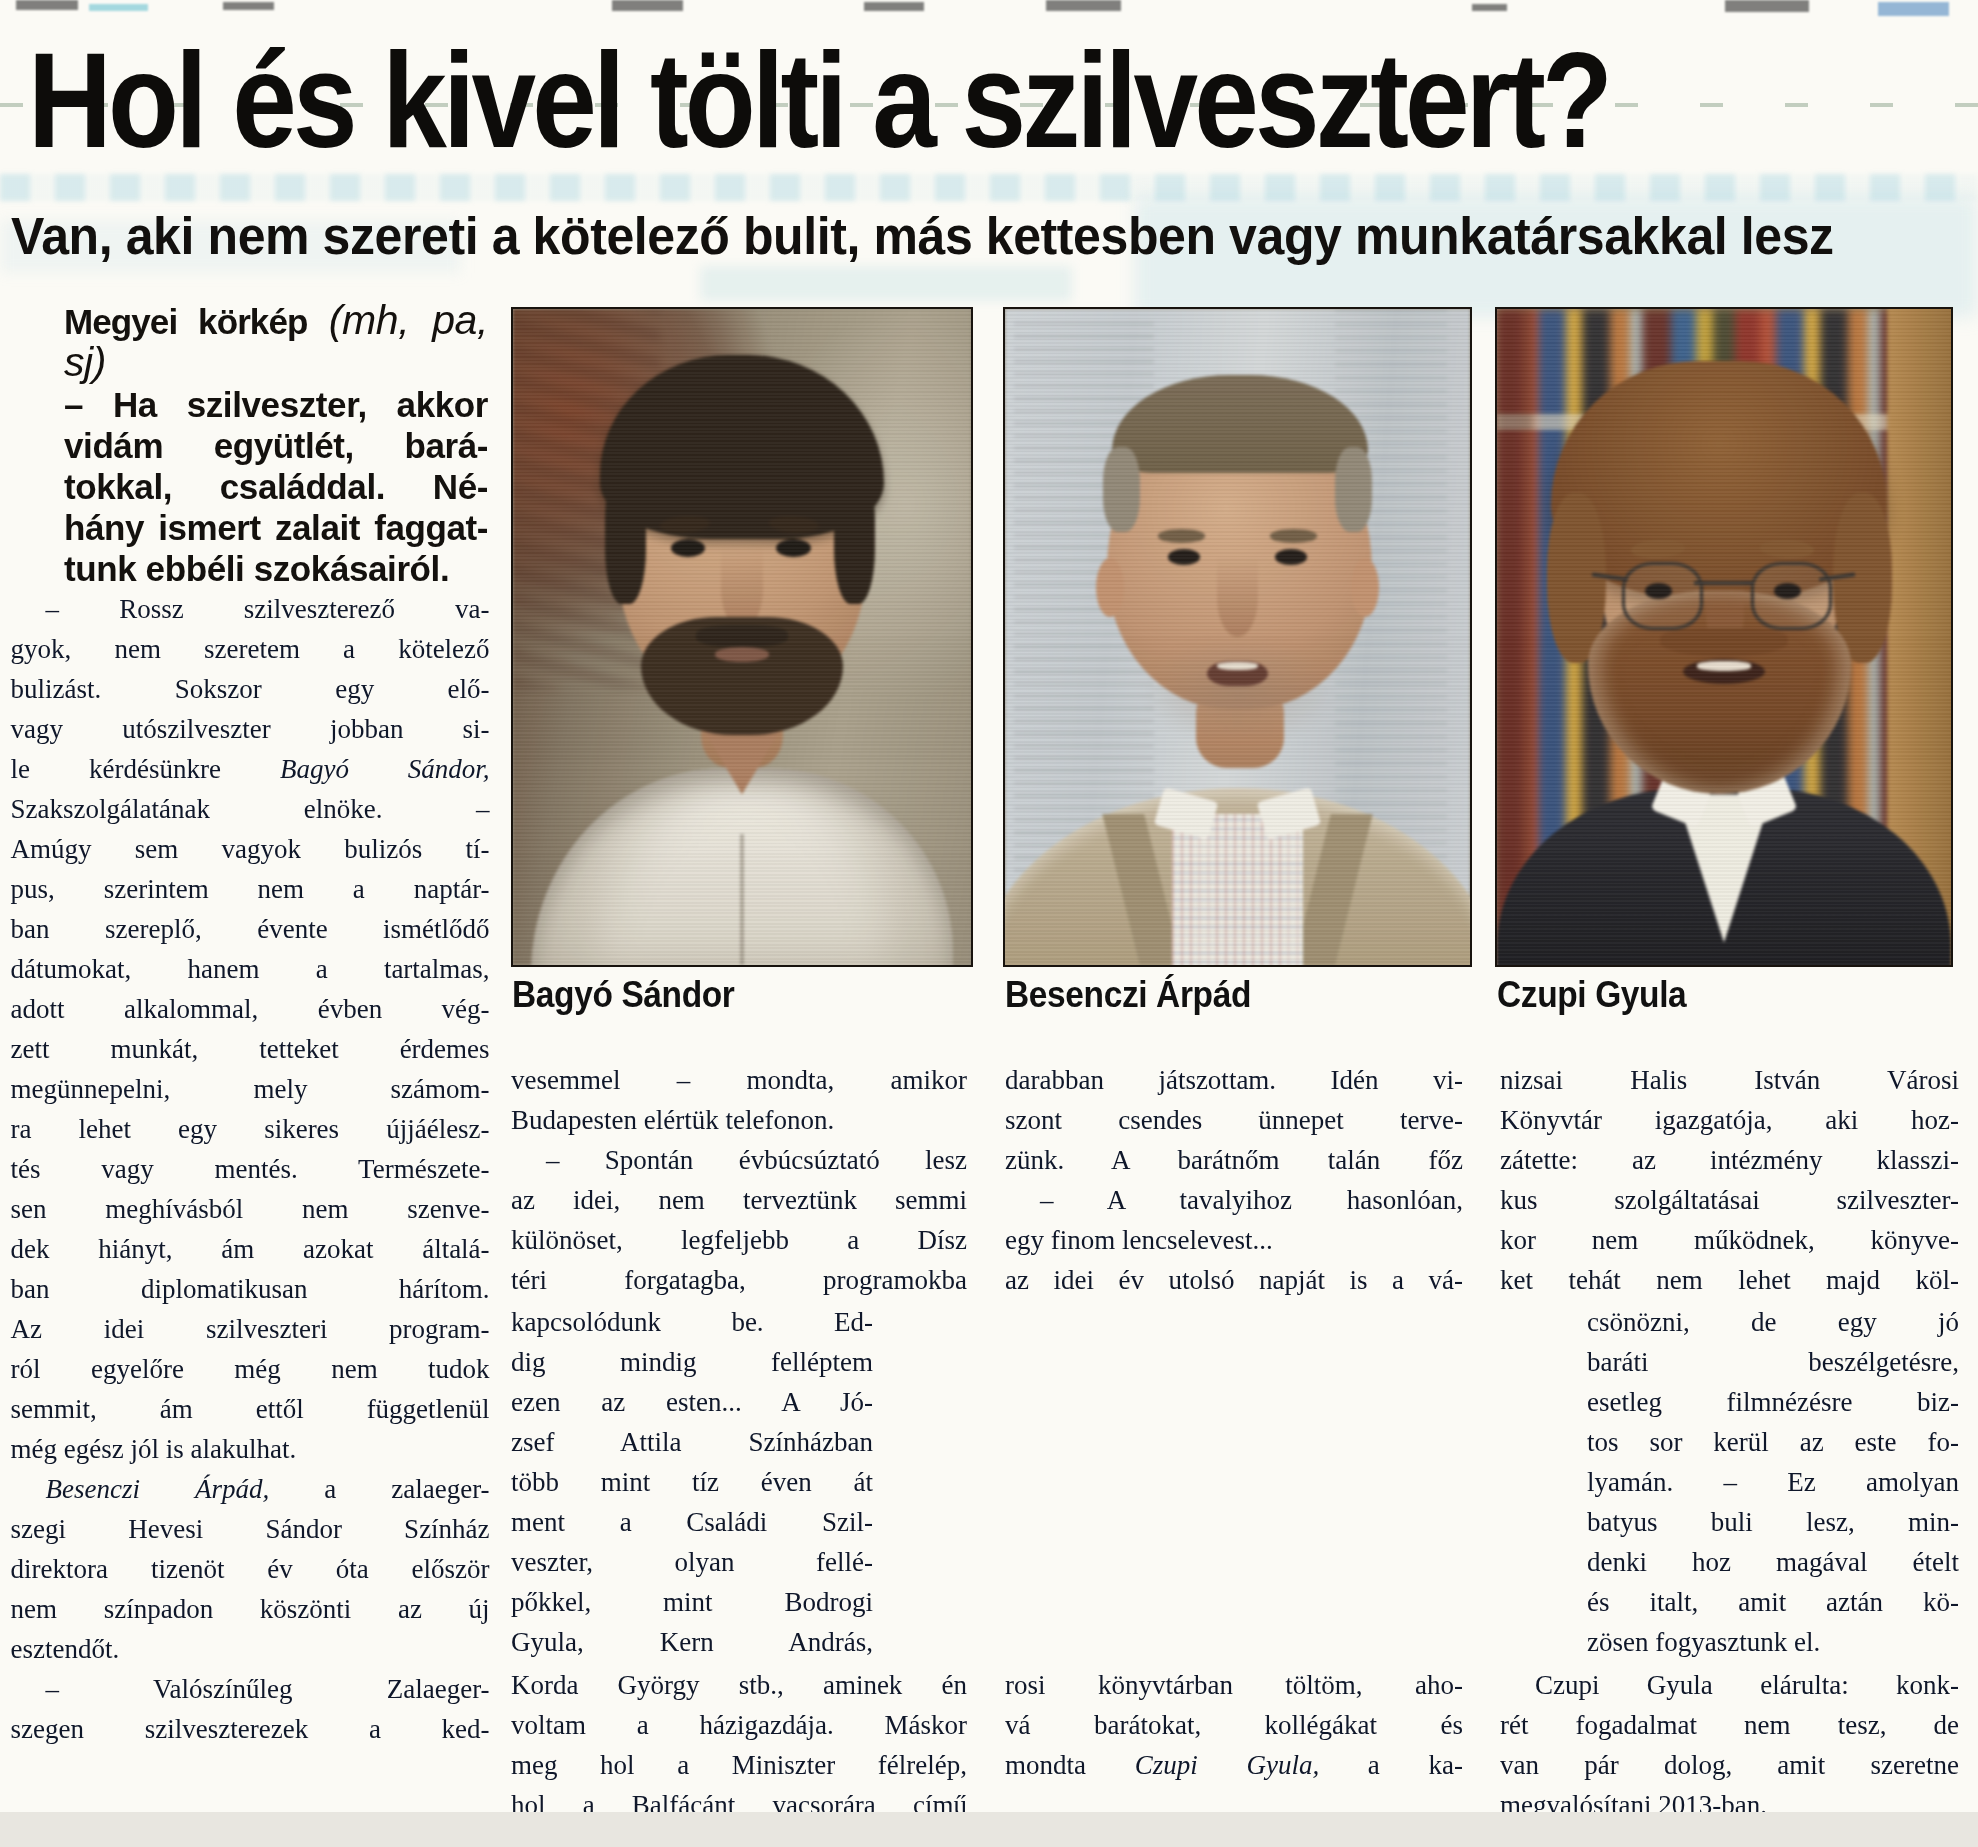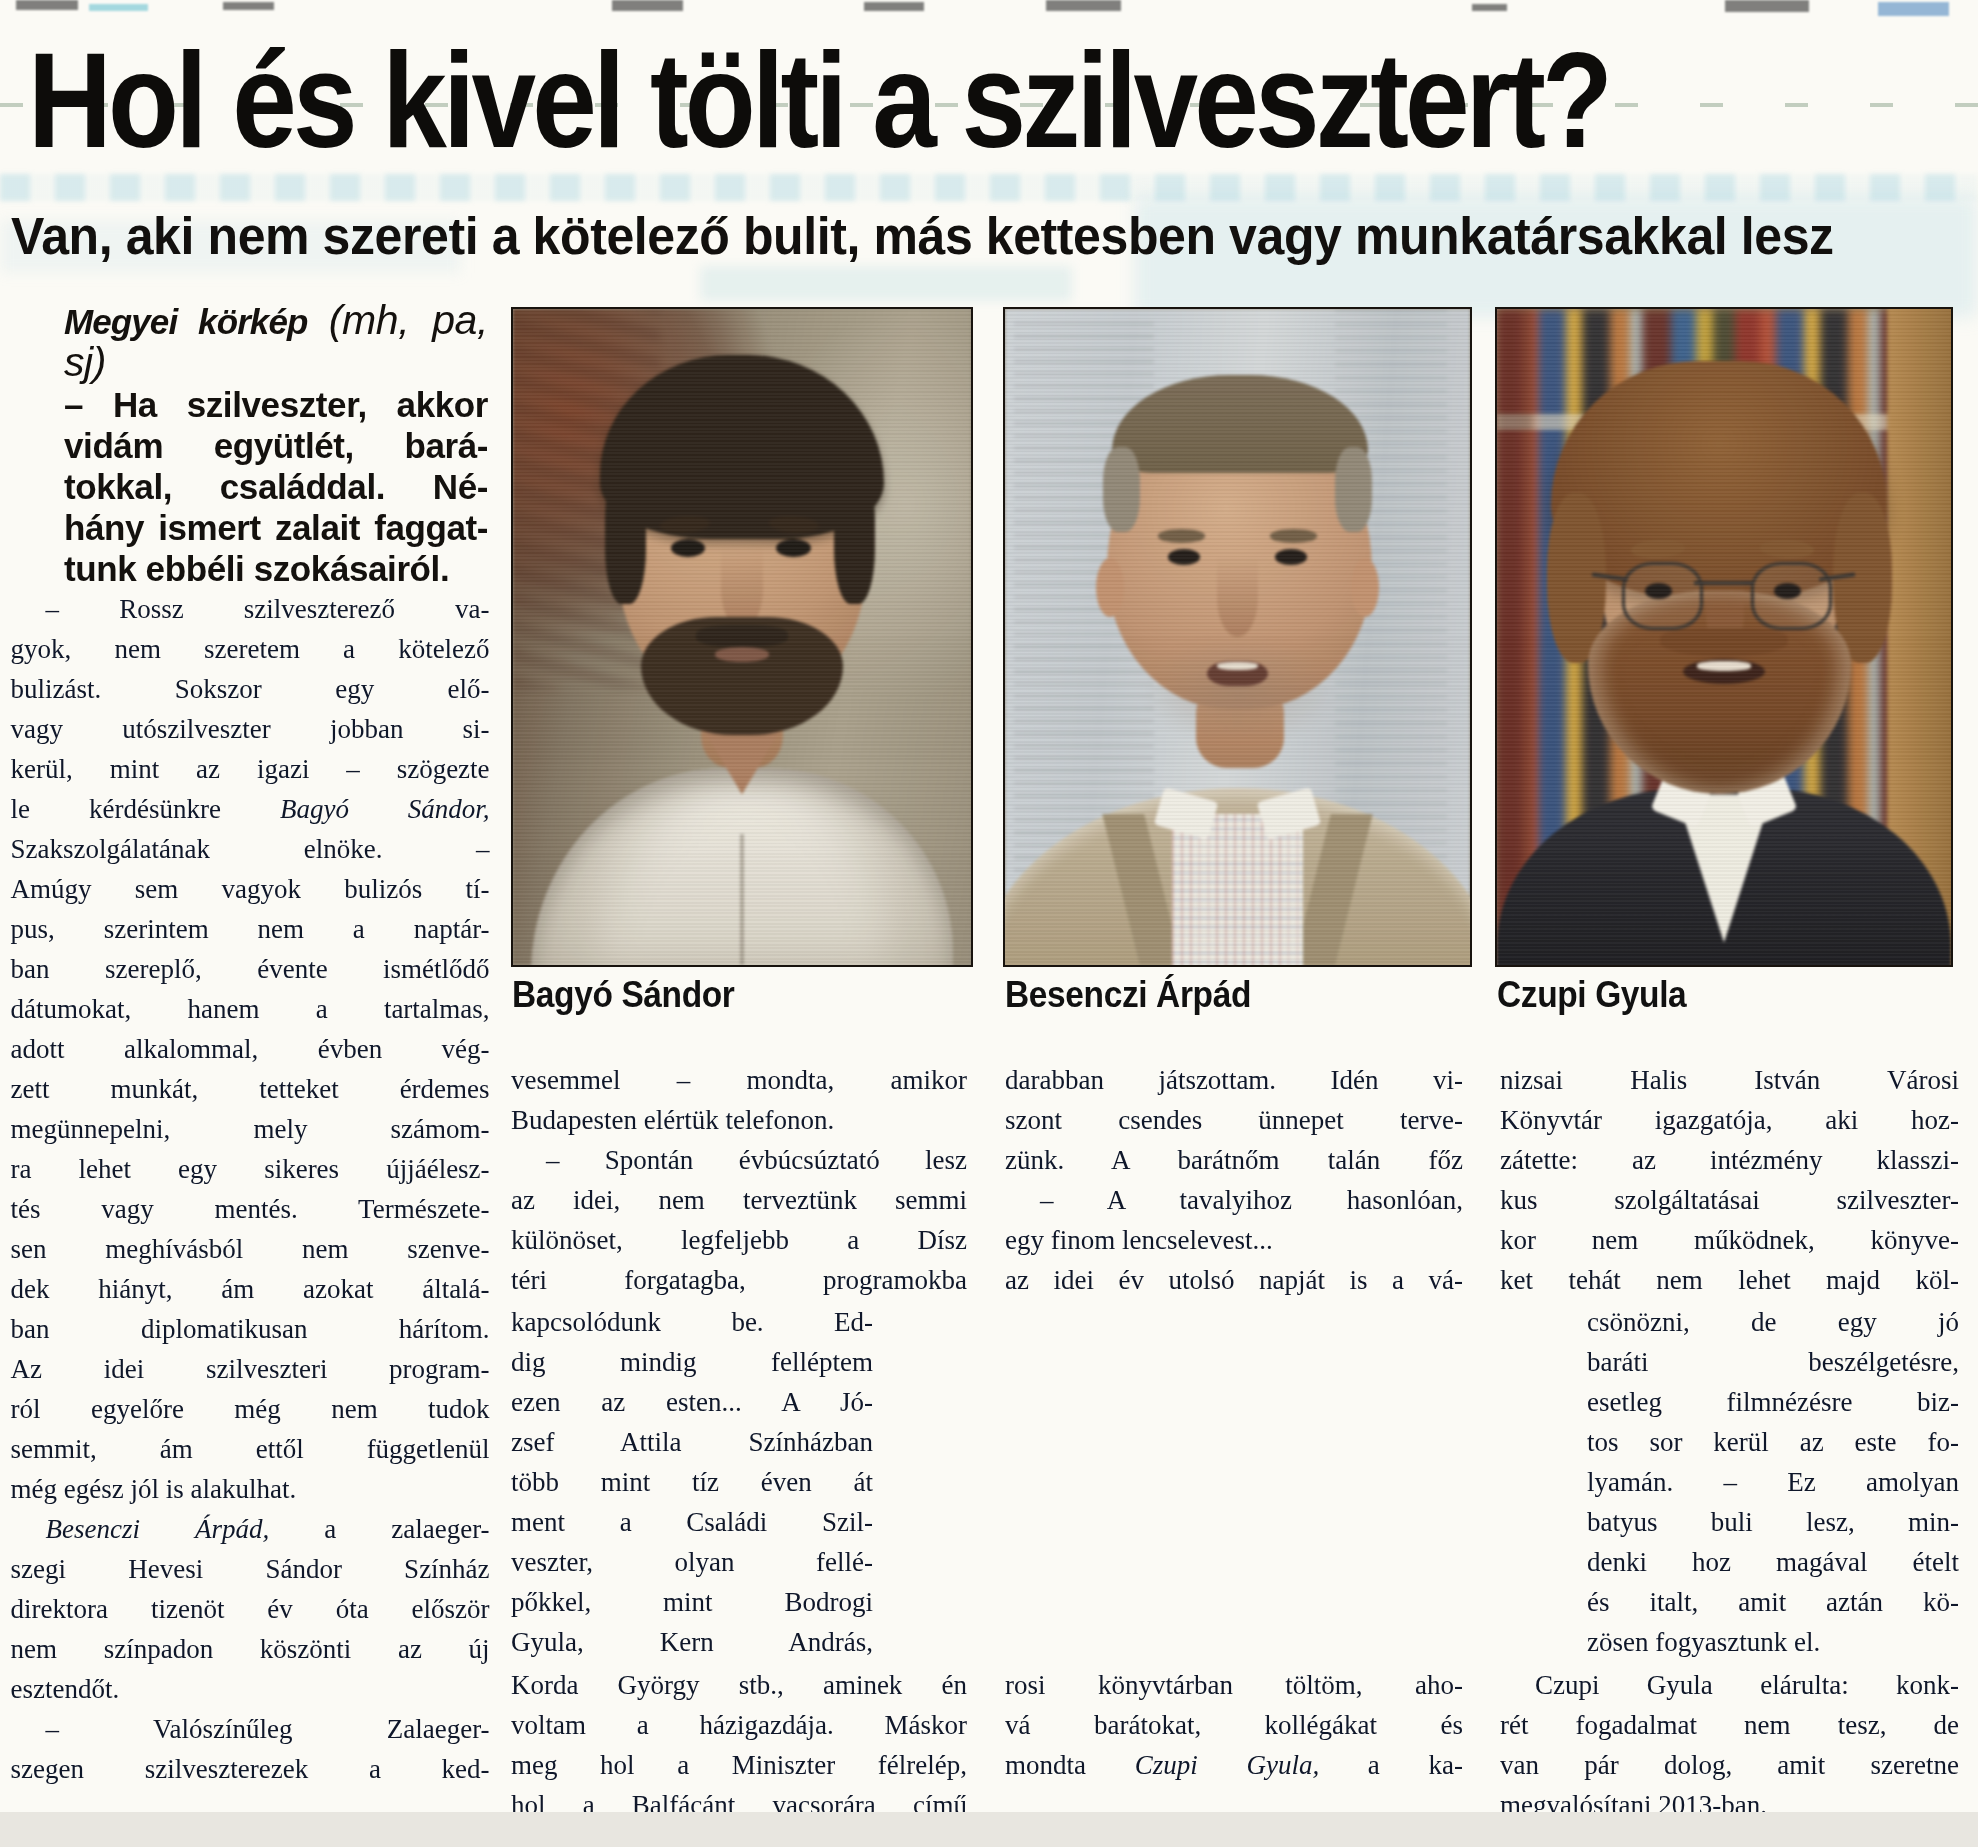--- a/index.html
+++ b/index.html
@@ -15,21 +15,21 @@
   
   .seg{position:absolute;font-family:"Liberation Serif",serif;font-size:27px;line-height:40px;
        color:#0f172a;}
   .ln{text-align:justify;text-align-last:justify;}
   .ln.last{text-align-last:left;}
   .ln.ind{text-indent:35px;}
   
   .lead{position:absolute;left:64px;top:300px;width:424px;font-family:"Liberation Sans",sans-serif;
         font-weight:bold;font-size:35px;line-height:41px;color:#14110e;}
   .lead .ln{letter-spacing:-0.4px;}
-  .lead-title{font-style:italic;letter-spacing:-0.9px;}
+  .lead-title{letter-spacing:-0.9px;}
   .lead-credit{font-style:italic;font-weight:normal;font-size:41px;}
   
   .photo{position:absolute;top:307px;height:656px;border:2.7px solid #18130e;overflow:hidden;
          background:#8d8575;}
   .photo:after{content:"";position:absolute;inset:0;
      background:repeating-linear-gradient(0deg,rgba(255,255,255,.035) 0 1.8px,rgba(20,15,5,.035) 1.8px 3.5px),
                 rgba(236,228,210,.05);pointer-events:none;}
   .art{position:absolute;inset:0;filter:blur(1.4px);}
   .el{position:absolute;}
   .caption{position:absolute;top:974px;font-size:36px;font-weight:bold;letter-spacing:-0.4px;
@@ -91,21 +91,20 @@
         <div class="ln">hány ismert zalait faggat-</div>
         <div class="ln last">tunk ebbéli szokásairól.</div>
       </div>
   </div>
 
   <div class="seg" style="left:10.6px;top:589px;width:479px">
       <div class="ln ind">– Rossz szilveszterező va-</div>
       <div class="ln">gyok, nem szeretem a kötelező</div>
       <div class="ln">bulizást. Sokszor egy elő-</div>
       <div class="ln">vagy utószilveszter jobban si-</div>
-      <div class="ln">kerül, mint az igazi – szögezte</div>
       <div class="ln">le kérdésünkre <i>Bagyó Sándor,</i></div>
       <div class="ln">Szakszolgálatának elnöke. –</div>
       <div class="ln">Amúgy sem vagyok bulizós tí-</div>
       <div class="ln">pus, szerintem nem a naptár-</div>
       <div class="ln">ban szereplő, évente ismétlődő</div>
       <div class="ln">dátumokat, hanem a tartalmas,</div>
       <div class="ln">adott alkalommal, évben vég-</div>
       <div class="ln">zett munkát, tetteket érdemes</div>
       <div class="ln">megünnepelni, mely számom-</div>
       <div class="ln">ra lehet egy sikeres újjáélesz-</div>

